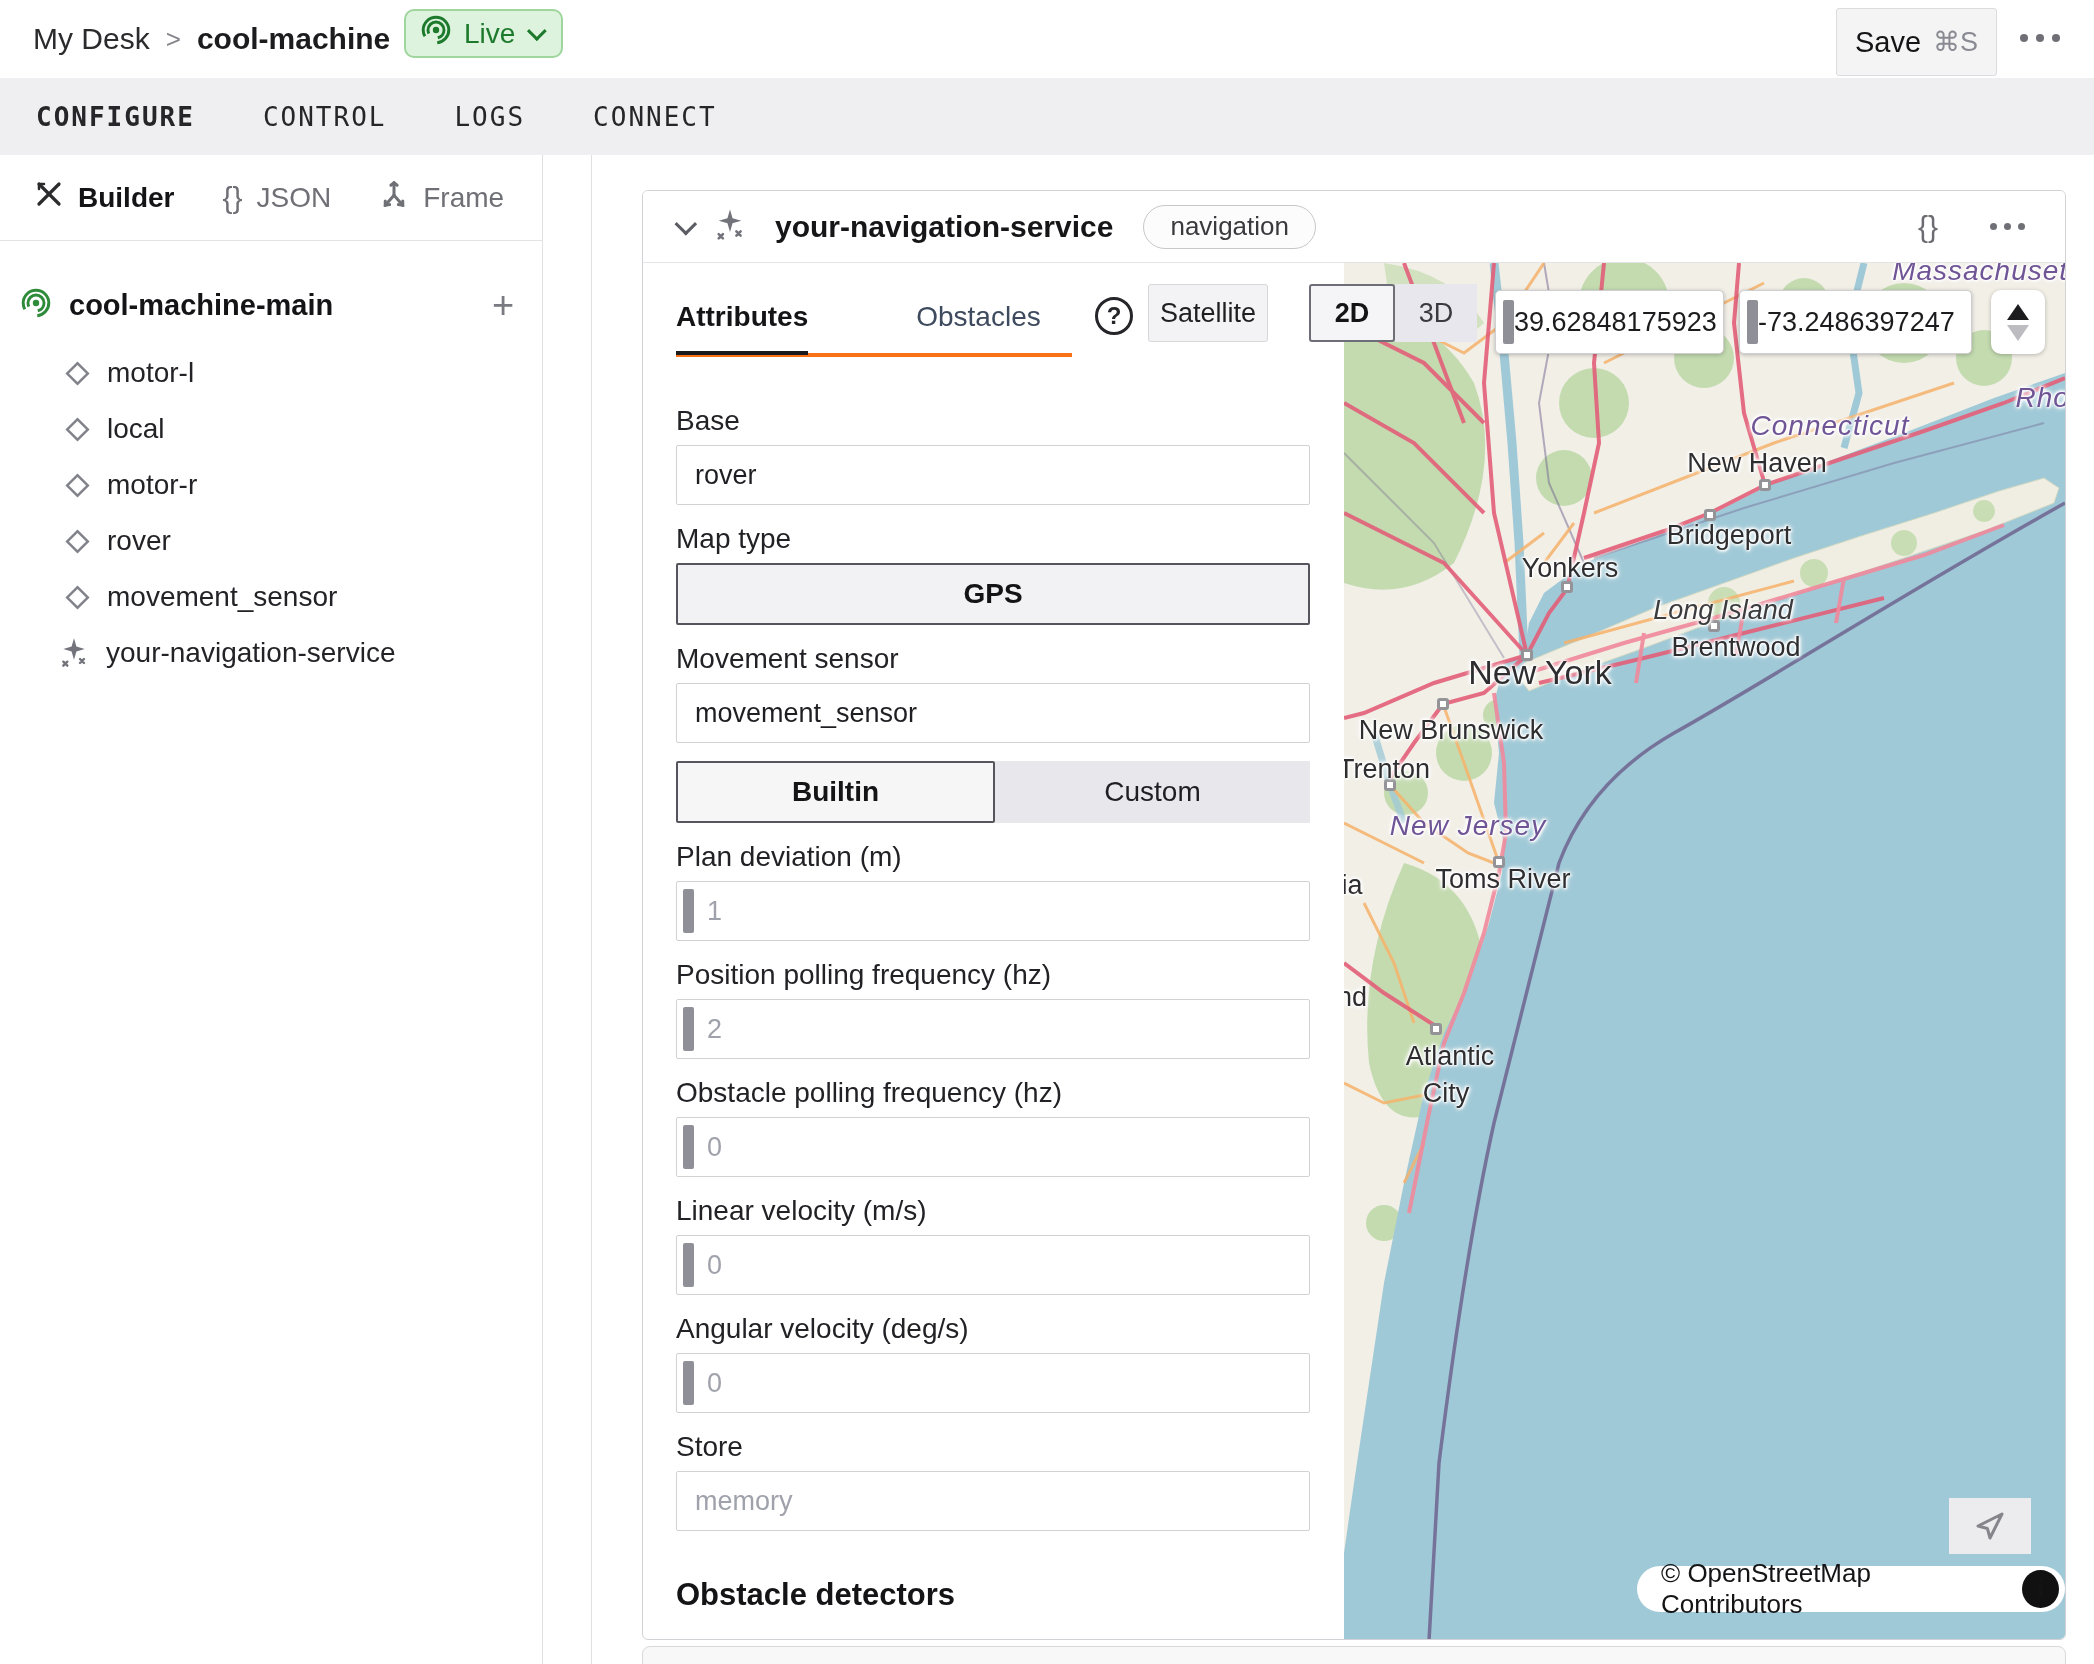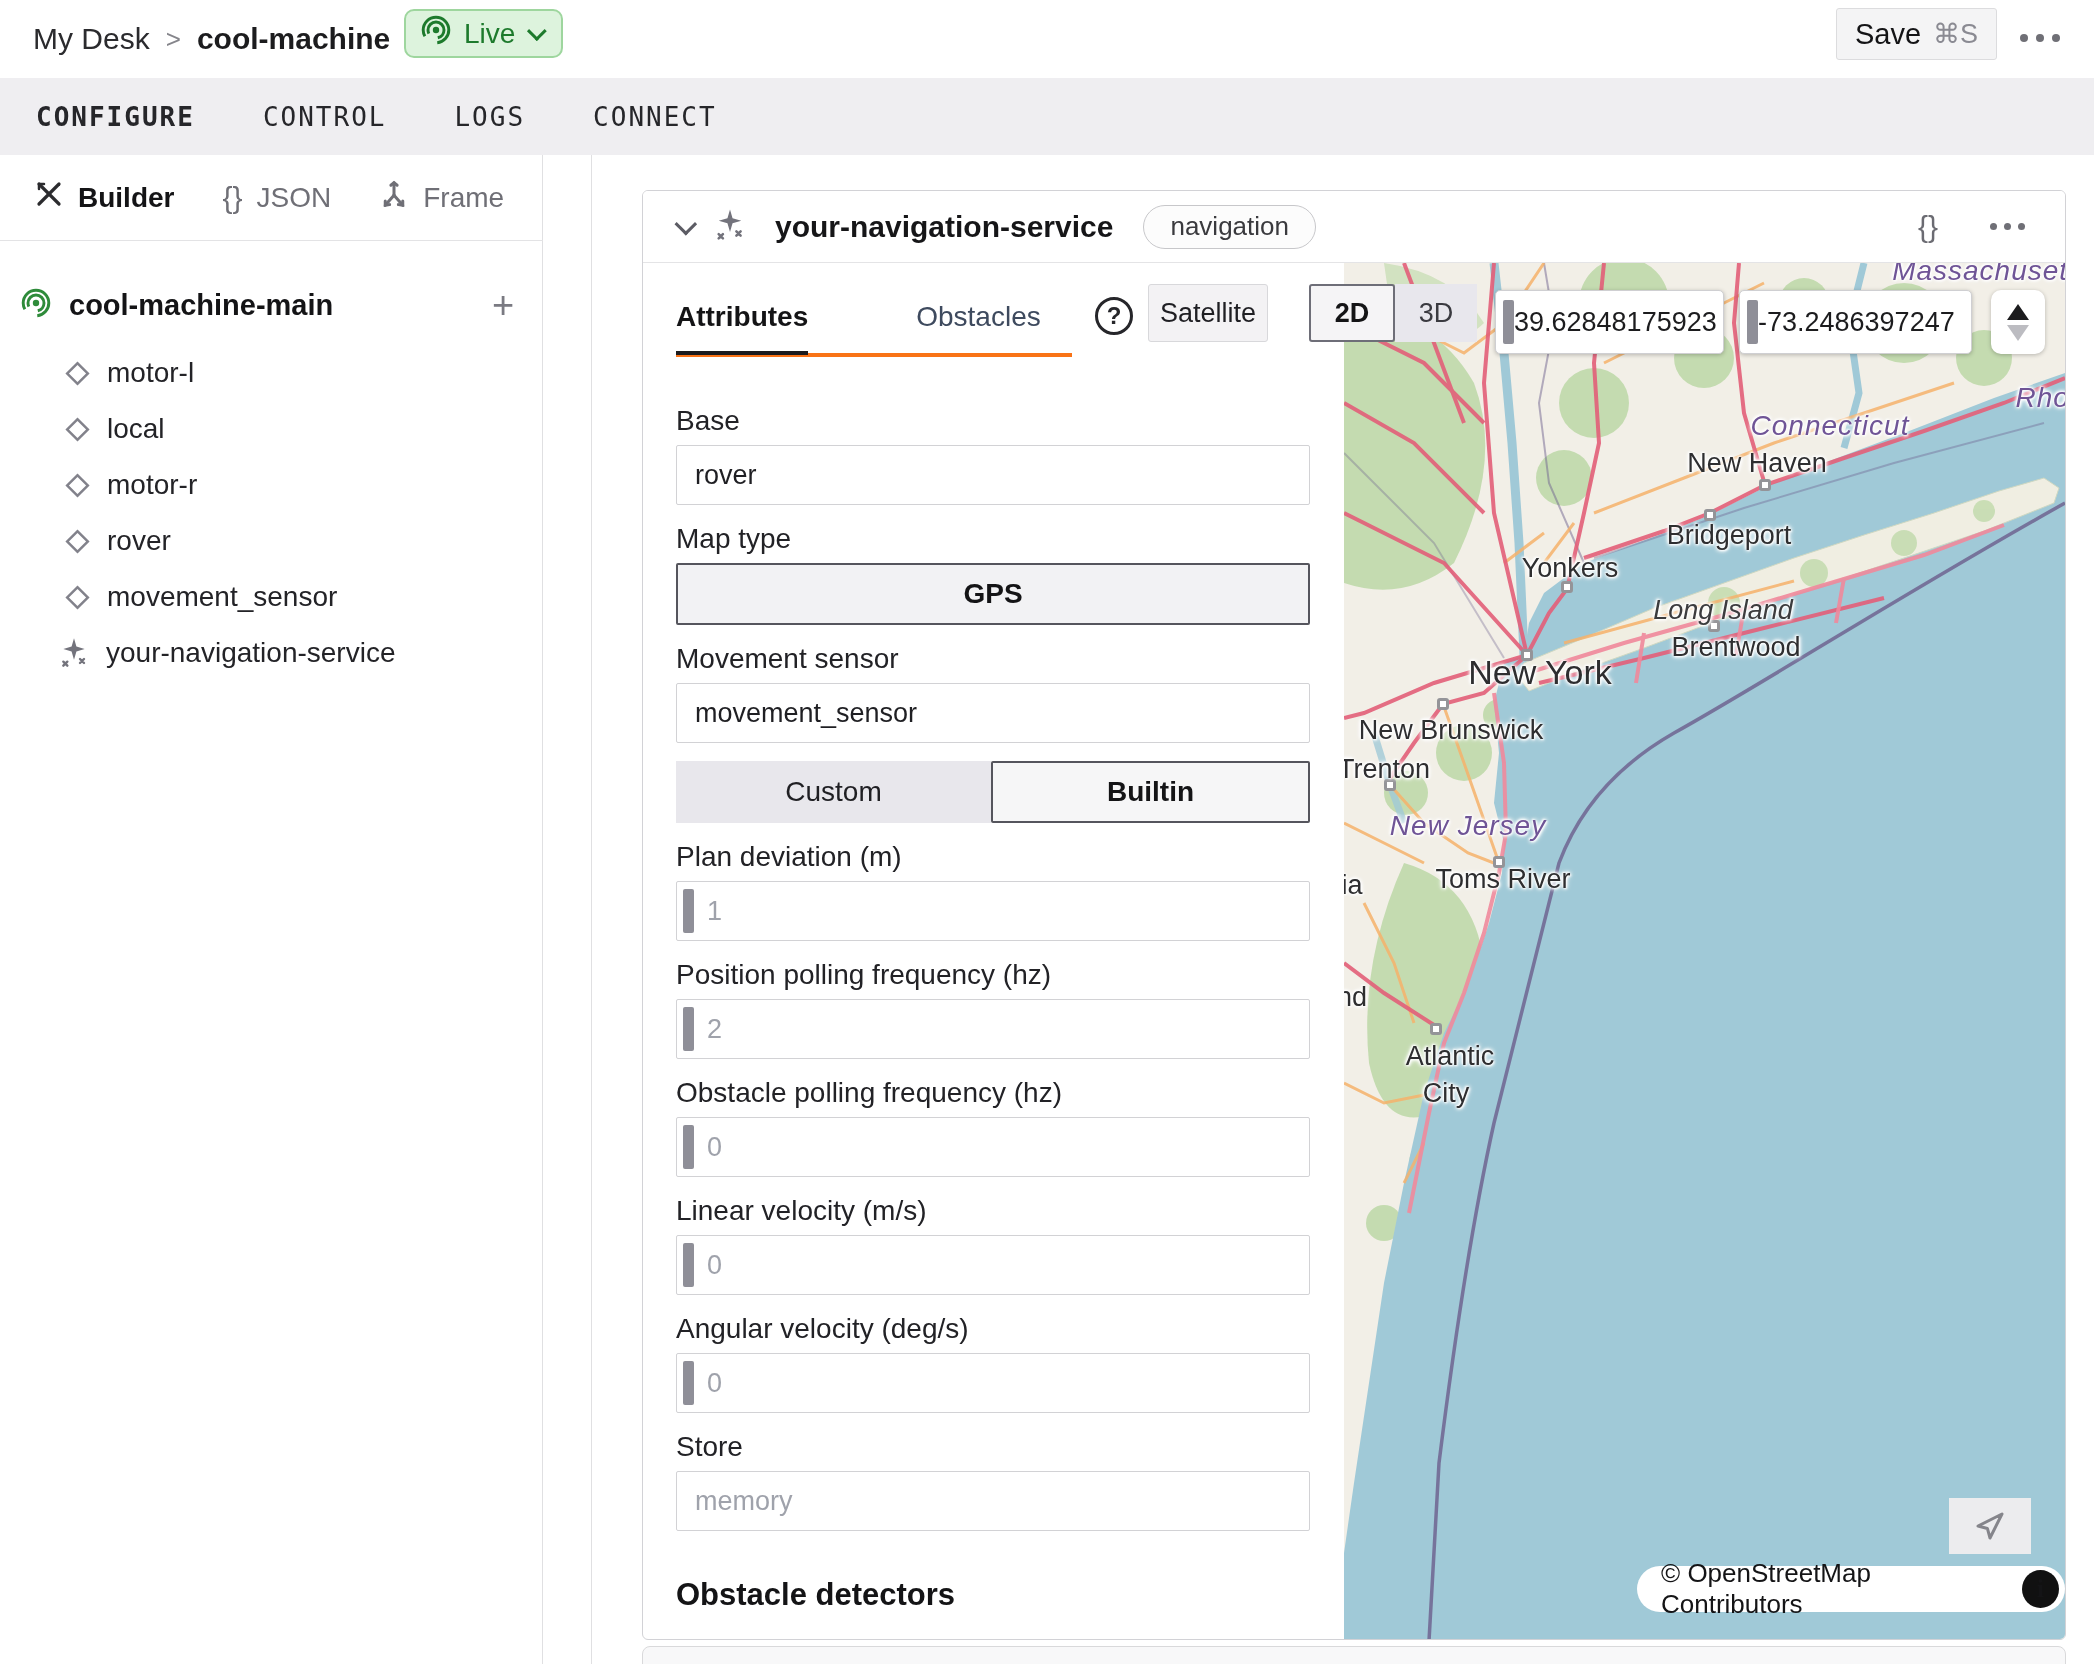--- a/index.html
+++ b/index.html
@@ -9,21 +9,21 @@
 
   
   .topbar { position:absolute; left:0; top:0; width:2094px; height:78px; background:#fff; }
   .breadcrumb { position:absolute; left:33px; top:0; height:78px; display:flex; align-items:center; gap:16px; font-size:30px; }
   .crumb-root { color:#2b2b2e; }
   .crumb-sep { color:#85858b; font-size:26px; }
   .crumb-leaf { font-weight:bold; color:#1c1c1e; }
   .live-badge { position:absolute; left:404px; top:9px; height:49px; padding:0 20px 0 14px; display:flex; align-items:center; gap:12px;
     background:#ddf3dd; border:2px solid #9ed69e; border-radius:10px; color:#1d7a2c; font-size:28px; }
   .live-chevron { width:14px; height:14px; border-right:3px solid #1d7a2c; border-bottom:3px solid #1d7a2c; transform:rotate(45deg) translateY(-4px); }
-  .save-btn { position:absolute; left:1836px; top:8px; width:161px; height:52px; background:#f4f4f5; border:1px solid #dcdcde; border-radius:3px;
+  .save-btn { position:absolute; left:1836px; top:8px; width:161px; height:68px; background:#f4f4f5; border:1px solid #dcdcde; border-radius:3px;
     display:flex; align-items:center; justify-content:center; gap:12px; font-size:29px; }
   .save-label { color:#141416; }
   .save-kbd { color:#8a8a92; font-size:27px; }
   .topbar-menu { position:absolute; left:2010px; top:18px; width:60px; height:40px; display:flex; align-items:center; gap:8px; justify-content:center; }
   .topbar-menu i, .hmenu i { width:8px; height:8px; background:#6f6f76; border-radius:50%; display:block; }
 
   
   .tabbar { position:absolute; left:0; top:78px; width:2094px; height:77px; background:#efeef1; display:flex; align-items:center; gap:68px; padding-left:36px;
     font-family:"DejaVu Sans Mono", monospace; font-size:26px; letter-spacing:2px; color:#26262a; }
   .tabbar .tab { cursor:pointer; }
@@ -409,22 +409,22 @@
 
       <div class="field">
         <div class="field-label">Movement sensor</div>
         <div class="text-input">
             <input type="text" value="movement_sensor" style="">
           </div>
       </div>
 
       <div class="field">
         <div class="segmented">
+          <div class="seg-opt sel">Builtin</div>
           <div class="seg-opt unsel">Custom</div>
-          <div class="seg-opt sel">Builtin</div>
         </div>
       </div>
 
       <div class="field">
         <div class="field-label">Plan deviation (m)</div>
         <div class="text-input num">
             <span class="drag-bar"></span>
           <input type="text" placeholder="1" style="">
           </div>
       </div>

